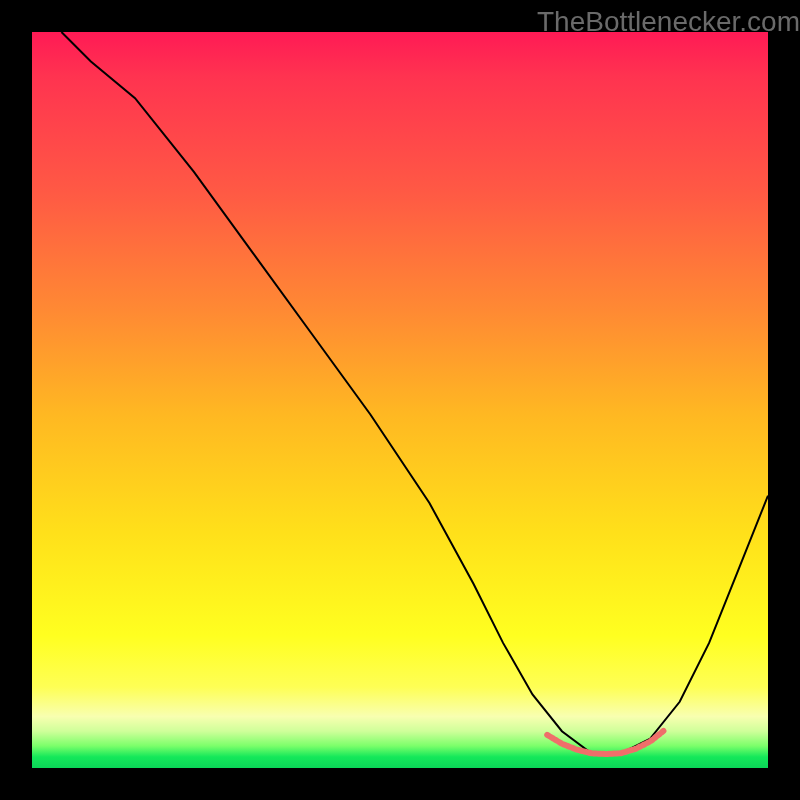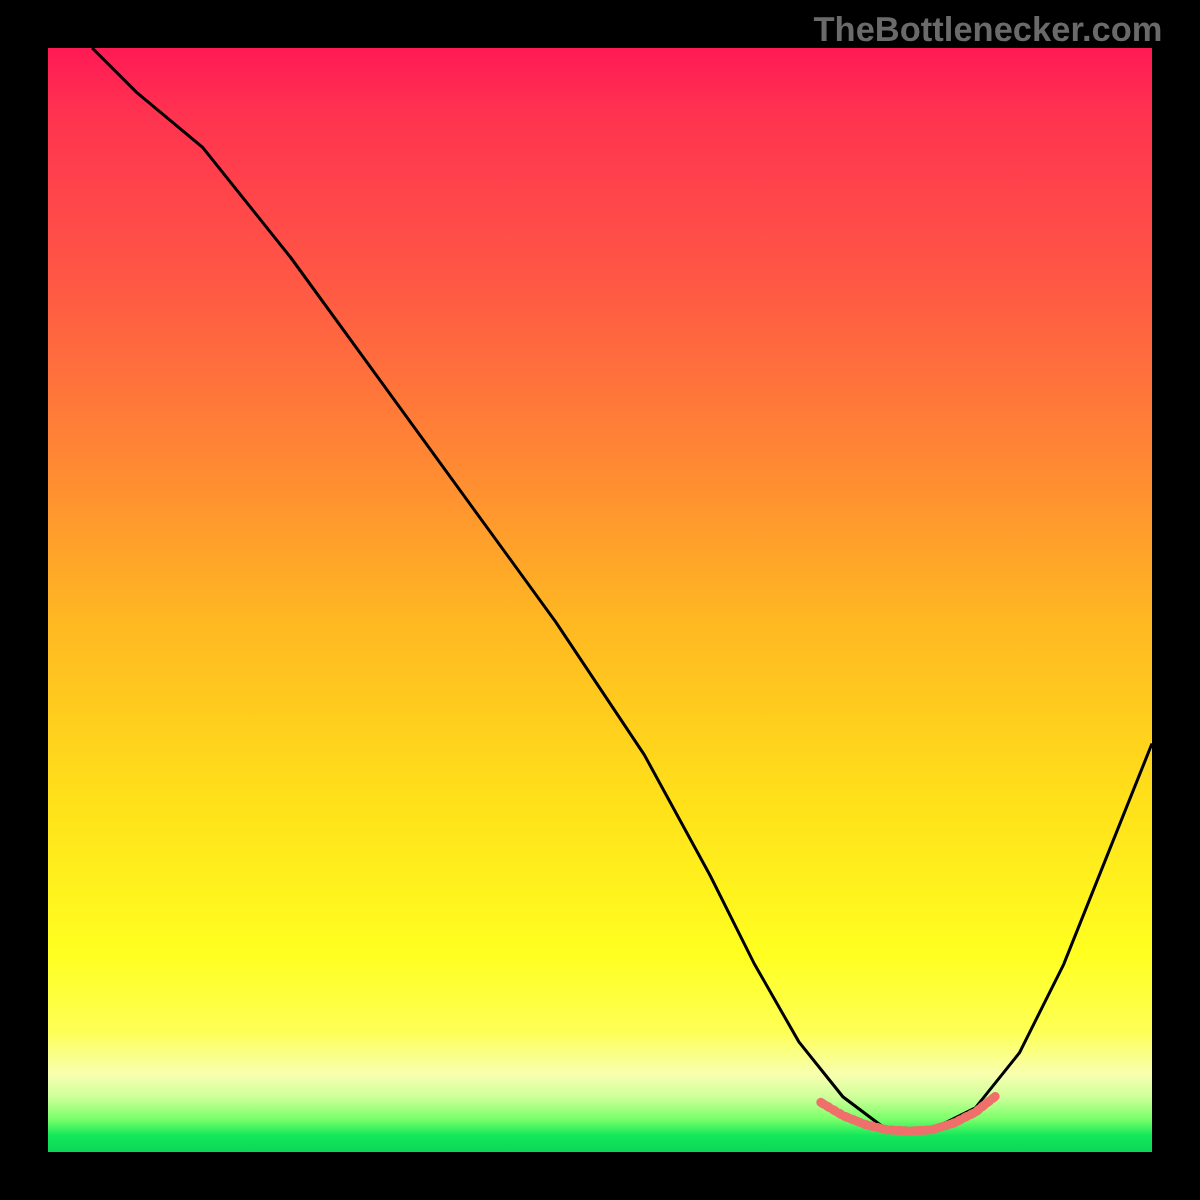--- a/index.html
+++ b/index.html
@@ -6,24 +6,24 @@
   body {
     width: 800px;
     height: 800px;
     background: #000;
     position: relative;
     font-family: Arial, sans-serif;
   }
   .watermark {
     position: absolute;
     top: 6px;
-    right: 25px;
+    right: 0;
     color: #6a6a6a;
-    font-size: 23px;
-    font-weight: 700;
+    font-size: 28px;
+    font-weight: 400;
     z-index: 10;
   }
   .plot-area {
     position: absolute;
     left: 32px;
     top: 32px;
     width: 736px;
     height: 736px;
     
     background: linear-gradient(

